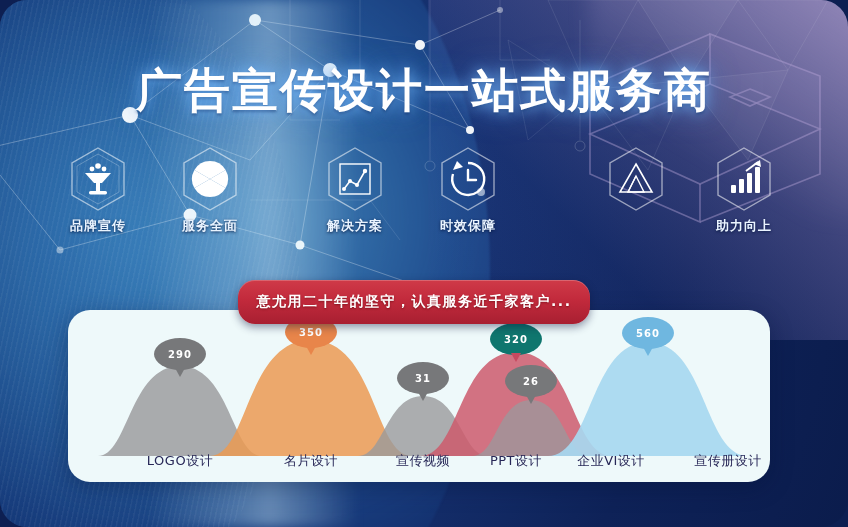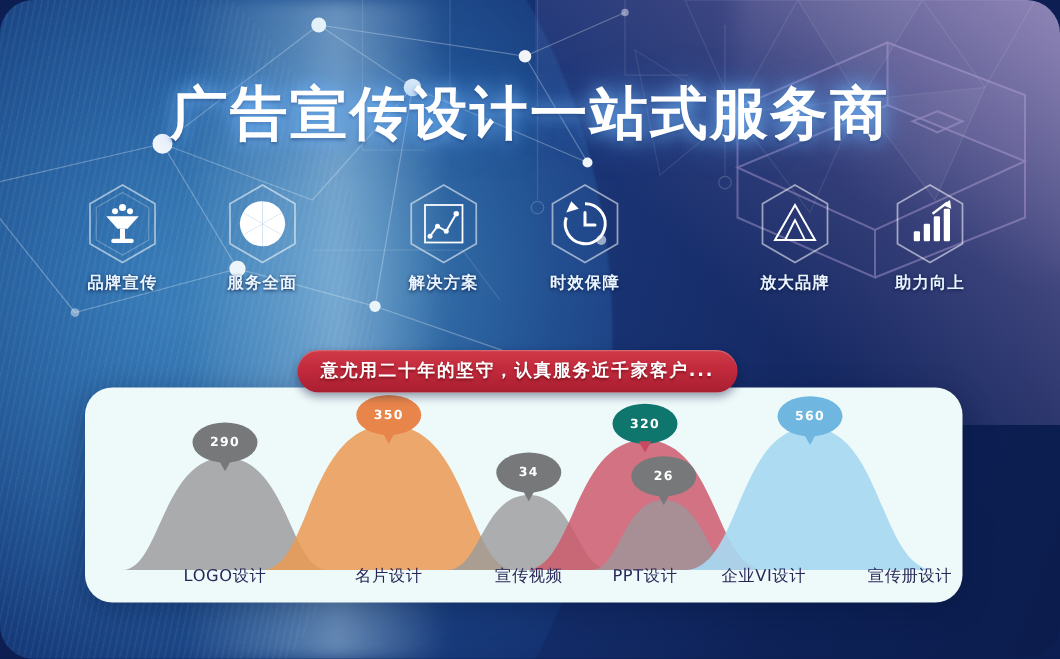--- a/index.html
+++ b/index.html
@@ -65,21 +65,21 @@
   .hexwrap{width:62px;height:68px;margin:0 auto;position:relative;}
   .hexwrap svg{position:absolute;left:0;top:0;}
   .icon-label{
     margin-top:4px;font-size:13px;font-weight:bold;color:#eaf4ff;letter-spacing:1px;
     font-family:"DejaVu Sans","Liberation Sans",sans-serif;
     text-shadow:0 1px 3px rgba(4,20,60,.85);
   }
 
   
   .banner{
-    position:absolute;left:238px;top:280px;width:352px;height:34px;
+    position:absolute;left:238px;top:280px;width:352px;height:44px;
     border-radius:17px;
     background:linear-gradient(180deg,#cf3a48 0%, #c22a3c 45%, #a81f31 100%);
     box-shadow:0 3px 8px rgba(10,20,60,.45), inset 0 1px 0 rgba(255,255,255,.22);
     display:flex;align-items:center;justify-content:center;
     z-index:6;
   }
   .banner-text{
     color:#ffffff;font-size:14px;font-weight:bold;letter-spacing:1.5px;
     font-family:"DejaVu Sans","Liberation Sans",sans-serif;
     text-shadow:0 1px 2px rgba(80,0,10,.55);
@@ -268,21 +268,20 @@
 
     <div class="icon-item" style="left:586px">
       <div class="hexwrap">
         <svg width="62" height="68" viewBox="0 0 62 68">
           <polygon points="31,3 57,18 57,50 31,65 5,50 5,18" fill="none" stroke="rgba(255,255,255,.55)" stroke-width="1.4"></polygon>
           <polygon points="31,19 47,47 15,47" fill="none" stroke="#ffffff" stroke-width="1.6"></polygon>
           <polygon points="31,31 39,47 23,47" fill="none" stroke="#ffffff" stroke-width="1.4"></polygon>
           <line x1="23" y1="47" x2="31" y2="31" stroke="#ffffff" stroke-width="1.2"></line>
         </svg>
       </div>
-      <div class="icon-label">放大品牌</div>
     </div>
 
     <div class="icon-item" style="left:694px">
       <div class="hexwrap">
         <svg width="62" height="68" viewBox="0 0 62 68">
           <polygon points="31,3 57,18 57,50 31,65 5,50 5,18" fill="none" stroke="rgba(255,255,255,.55)" stroke-width="1.4"></polygon>
           <g fill="#ffffff">
             <rect x="18" y="40" width="5" height="8" rx="1"></rect>
             <rect x="26" y="34" width="5" height="14" rx="1"></rect>
             <rect x="34" y="28" width="5" height="20" rx="1"></rect>
@@ -310,21 +309,21 @@
     </svg>
 
     <div class="bubbles">
       <div class="bubble" style="left:86px;top:28px;background:#77787a;color:#77787a;">
         <span style="color:#fff">290</span>
       </div>
       <div class="bubble" style="left:217px;top:6px;background:#e8854a;color:#e8854a;">
         <span style="color:#fff">350</span>
       </div>
       <div class="bubble" style="left:329px;top:52px;background:#77787a;color:#77787a;">
-        <span style="color:#fff">34</span>
+        <span style="color:#fff">31</span>
       </div>
       <div class="bubble" style="left:422px;top:13px;background:#0f766e;color:#c64a60;">
         <span style="color:#fff">320</span>
       </div>
       <div class="bubble" style="left:437px;top:55px;background:#77787a;color:#77787a;">
         <span style="color:#fff">26</span>
       </div>
       <div class="bubble" style="left:554px;top:7px;background:#6fb7e0;color:#6fb7e0;">
         <span style="color:#fff">560</span>
       </div>

